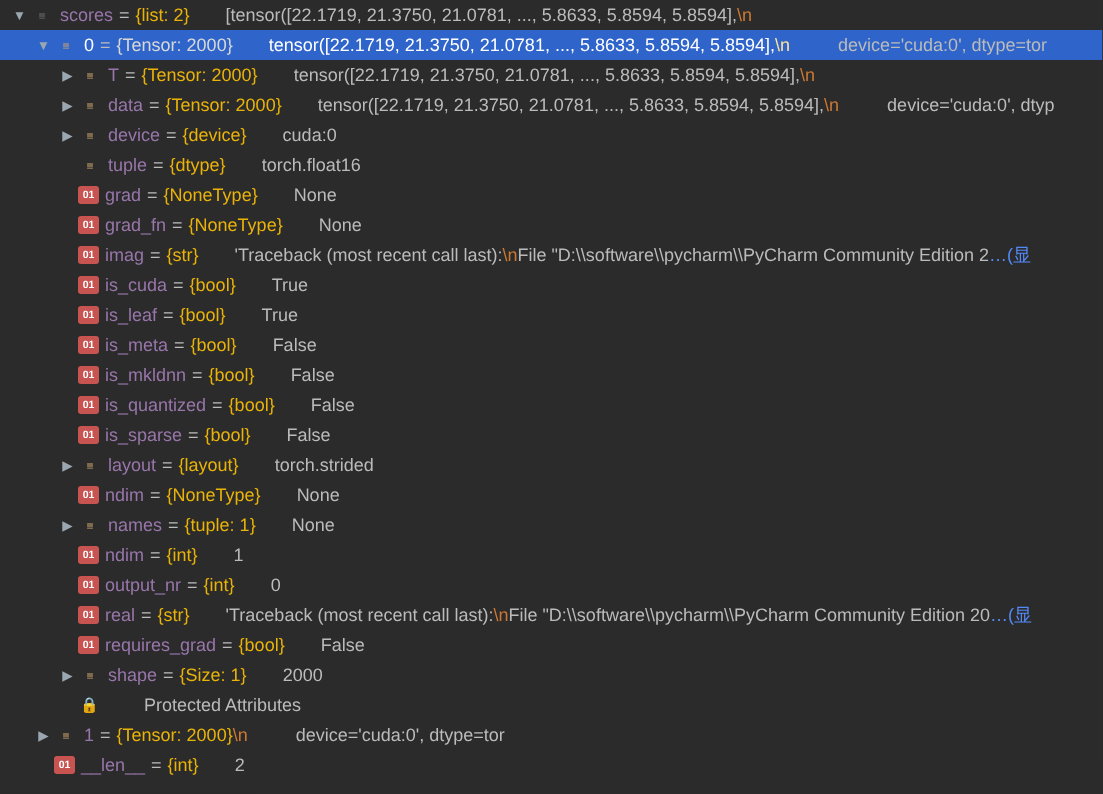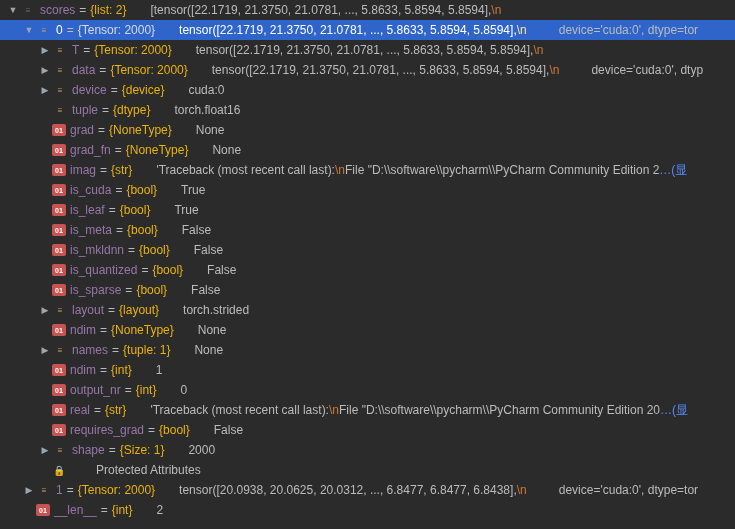--- a/index.html
+++ b/index.html
@@ -291,21 +291,20 @@
       <span class="icon icon-lock">🔒</span>
       <span class="val">Protected Attributes</span>
     </div>
     <div class="row">
       <span class="indent" style="width:22px"></span>
       <span class="arrow ">▶</span>
       <span class="icon icon-obj">≡</span>
       <span class="varname">1</span>
       <span class="eq">=</span>
       <span class="typehint">{Tensor: 2000}</span> 
-      <span class="val">tensor([20.0938, 20.0625, 20.0312,  ...,  6.8477,  6.8477,  6.8438],</span>
       <span class="escape">\n</span>
       <span class="gap" style="width:32px"></span>
       <span class="devinfo">       device='cuda:0', dtype=tor</span>
     </div>
     <div class="row">
       <span class="indent" style="width:22px"></span>
       <span class="arrow empty"></span>
       <span class="icon icon-field">01</span>
       <span class="varname">__len__</span>
       <span class="eq">=</span>

